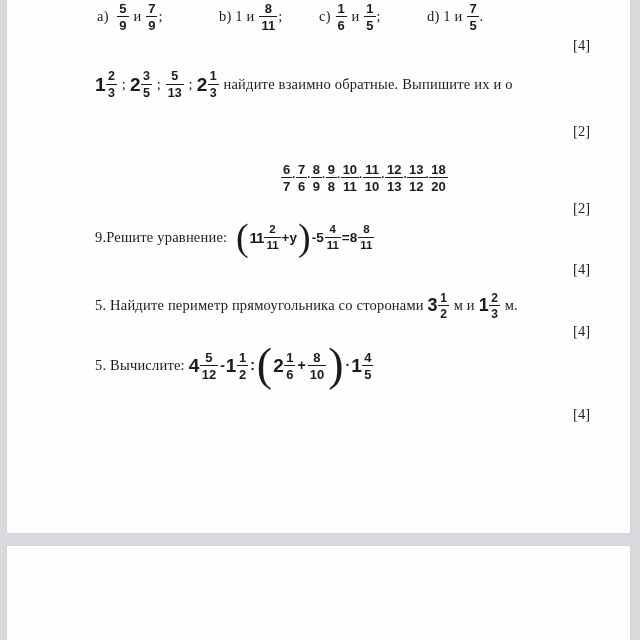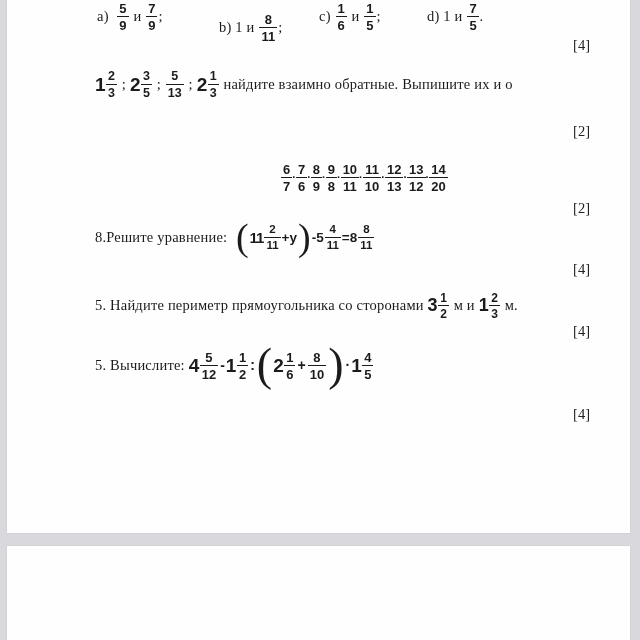--- a/index.html
+++ b/index.html
@@ -74,21 +74,21 @@
         </span>
         <span class="txt"> и </span>
         <span class="mixed">
           <span class="frac">
             <span class="n">7</span>
             <span class="d">9</span>
           </span>
         </span>
         <span class="txt">;</span>
       </div>
-    <div class="line q1" style="left:212px;top:12px">
+    <div class="line q1" style="left:212px;top:1px">
         <span class="txt">b) 1 и </span>
         <span class="mixed">
           <span class="frac">
             <span class="n">8</span>
             <span class="d">11</span>
           </span>
         </span>
         <span class="txt">;</span>
       </div>
     <div class="line q1" style="left:312px;top:1px">
@@ -207,29 +207,29 @@
         <span class="op">·</span>
         <span class="mixed">
           <span class="frac">
             <span class="n">13</span>
             <span class="d">12</span>
           </span>
         </span>
         <span class="op">·</span>
         <span class="mixed">
           <span class="frac">
-            <span class="n">14</span>
+            <span class="n">18</span>
             <span class="d">20</span>
           </span>
         </span>
       </div>
     <div class="mark" style="top:200px">[2]</div>
 
     <div class="line q4" style="left:88px;top:213px;height:48px">
-        <span class="txt">8.Решите уравнение:  </span>
+        <span class="txt">9.Решите уравнение:  </span>
         <span class="bigparen">(</span>
         <span class="mixed">
           <span class="whole">11</span>
           <span class="frac">
             <span class="n">2</span>
             <span class="d">11</span>
           </span>
         </span>
         <span class="op">+y</span>
         <span class="bigparen">)</span>

